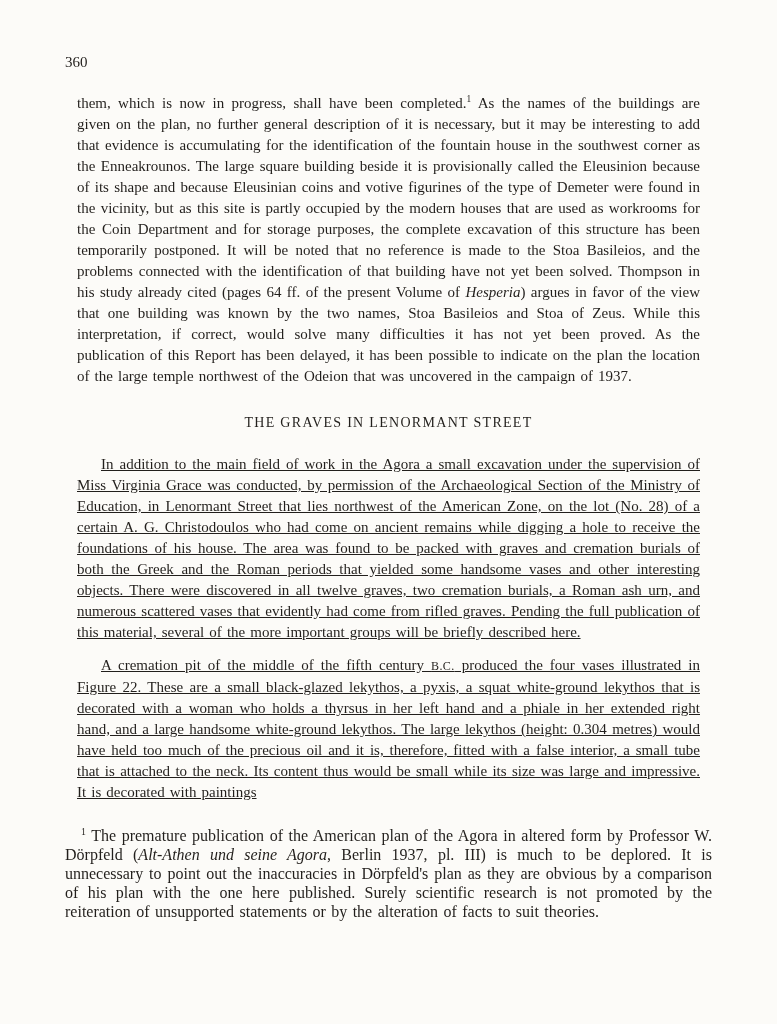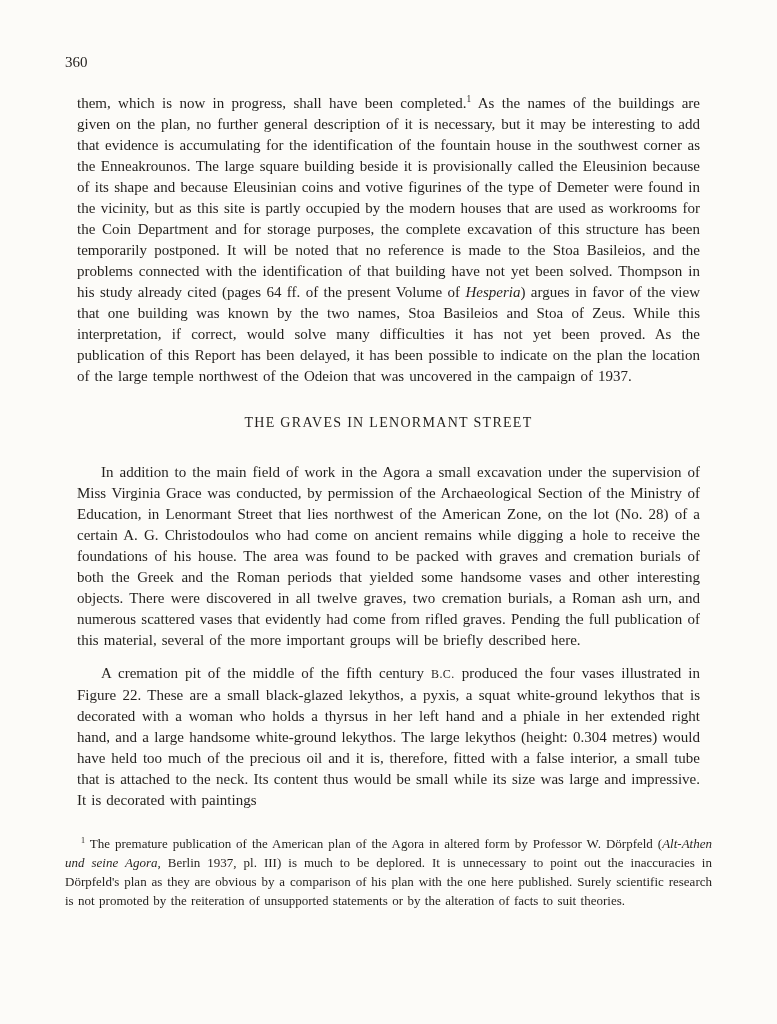--- a/index.html
+++ b/index.html
@@ -39,40 +39,41 @@
     font-size:15px;
     line-height:21px;
     text-align:justify;
   }
   p.para{
     margin:12px;
     word-spacing:0.09em;
   }
   p.para.indent{
     text-indent:24px;
+    text-decoration:underline;
   }
   h2.section-heading{
     font-size:14px;
     font-weight:400;
     text-align:center;
     letter-spacing:1.3px;
-    margin:25px 0 29px 0;
+    margin:25px 0 21px 0;
   }
   sup{
     font-size:0.62em;
     line-height:0;
     vertical-align:super;
   }
   .sc{
     font-size:0.8em;
     letter-spacing:0.4px;
   }
   .footnote{
     margin-top:23px;
-    font-size:13px;
+    font-size:16px;
     line-height:19px;
     text-align:justify;
   }
   .footnote p{
     margin:0;
     text-indent:16px;
     word-spacing:0.09em;
   }
 </style>
 </head>

